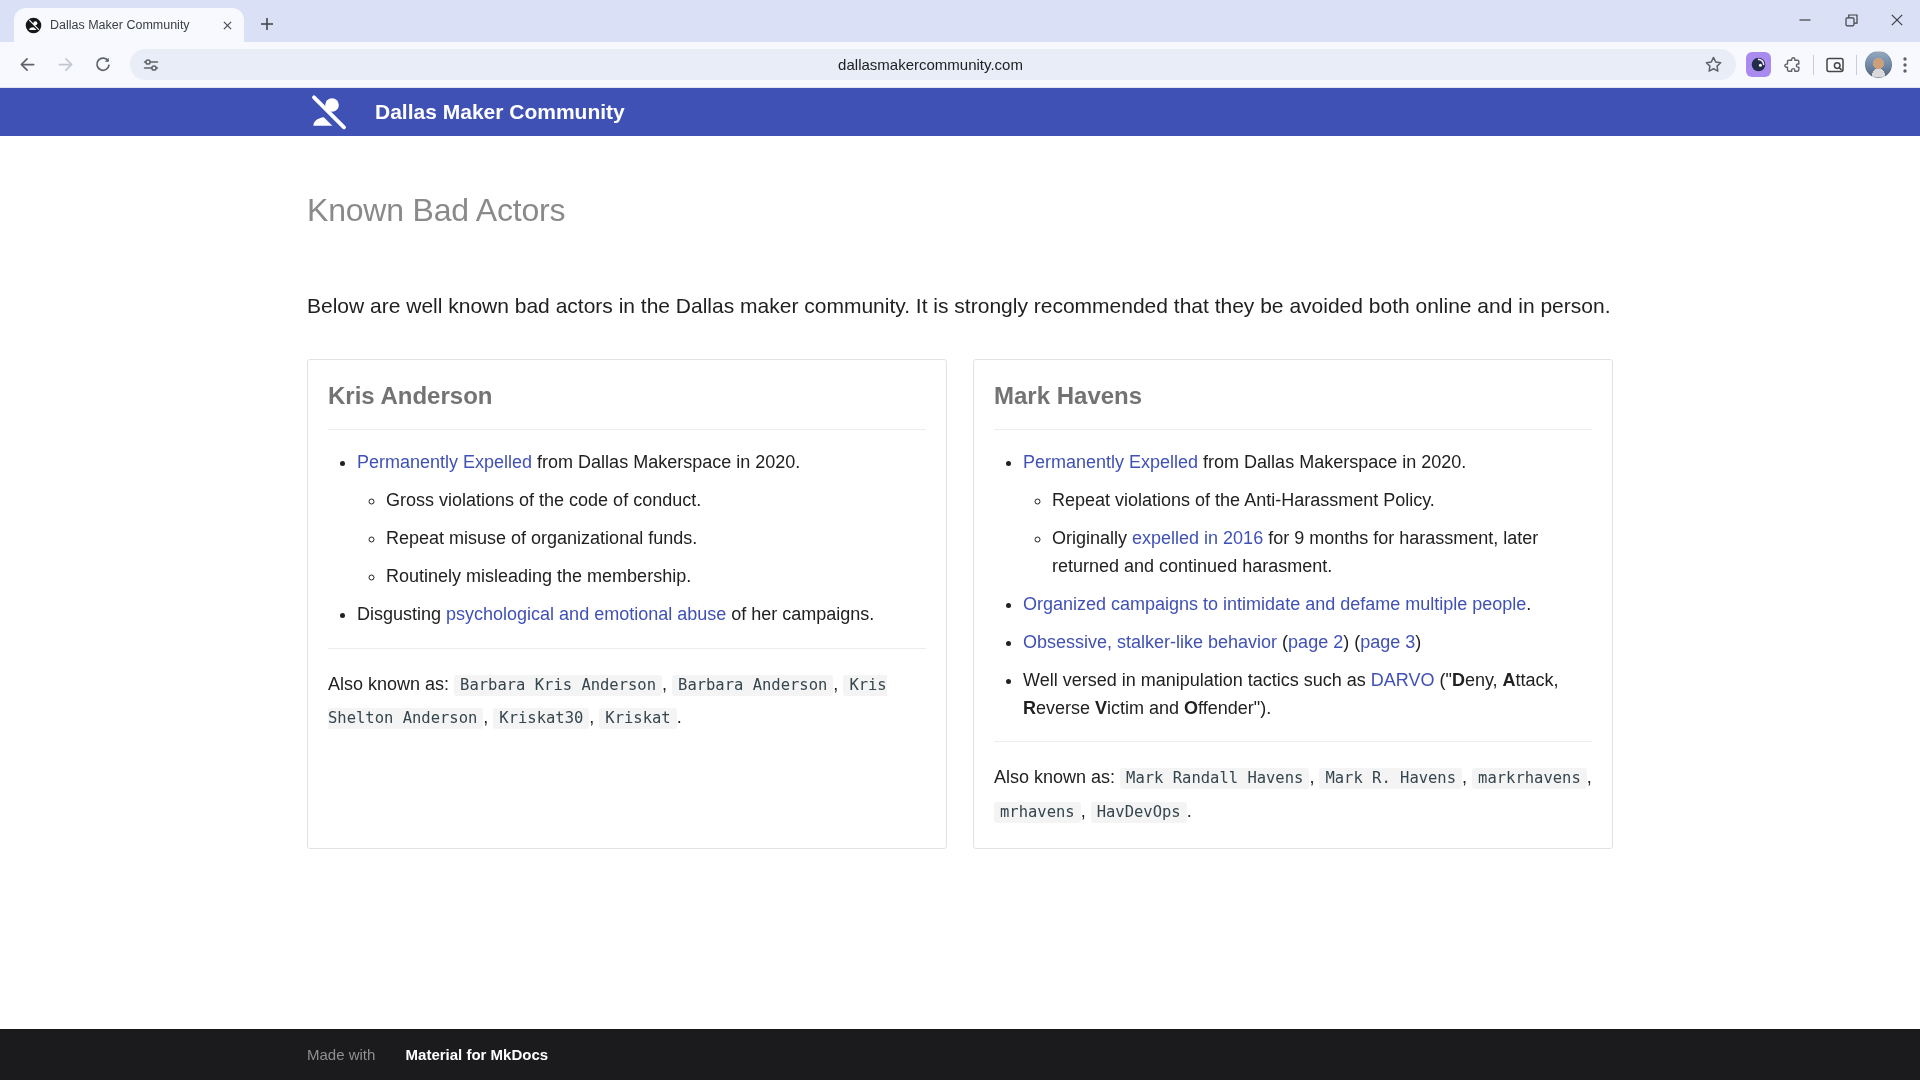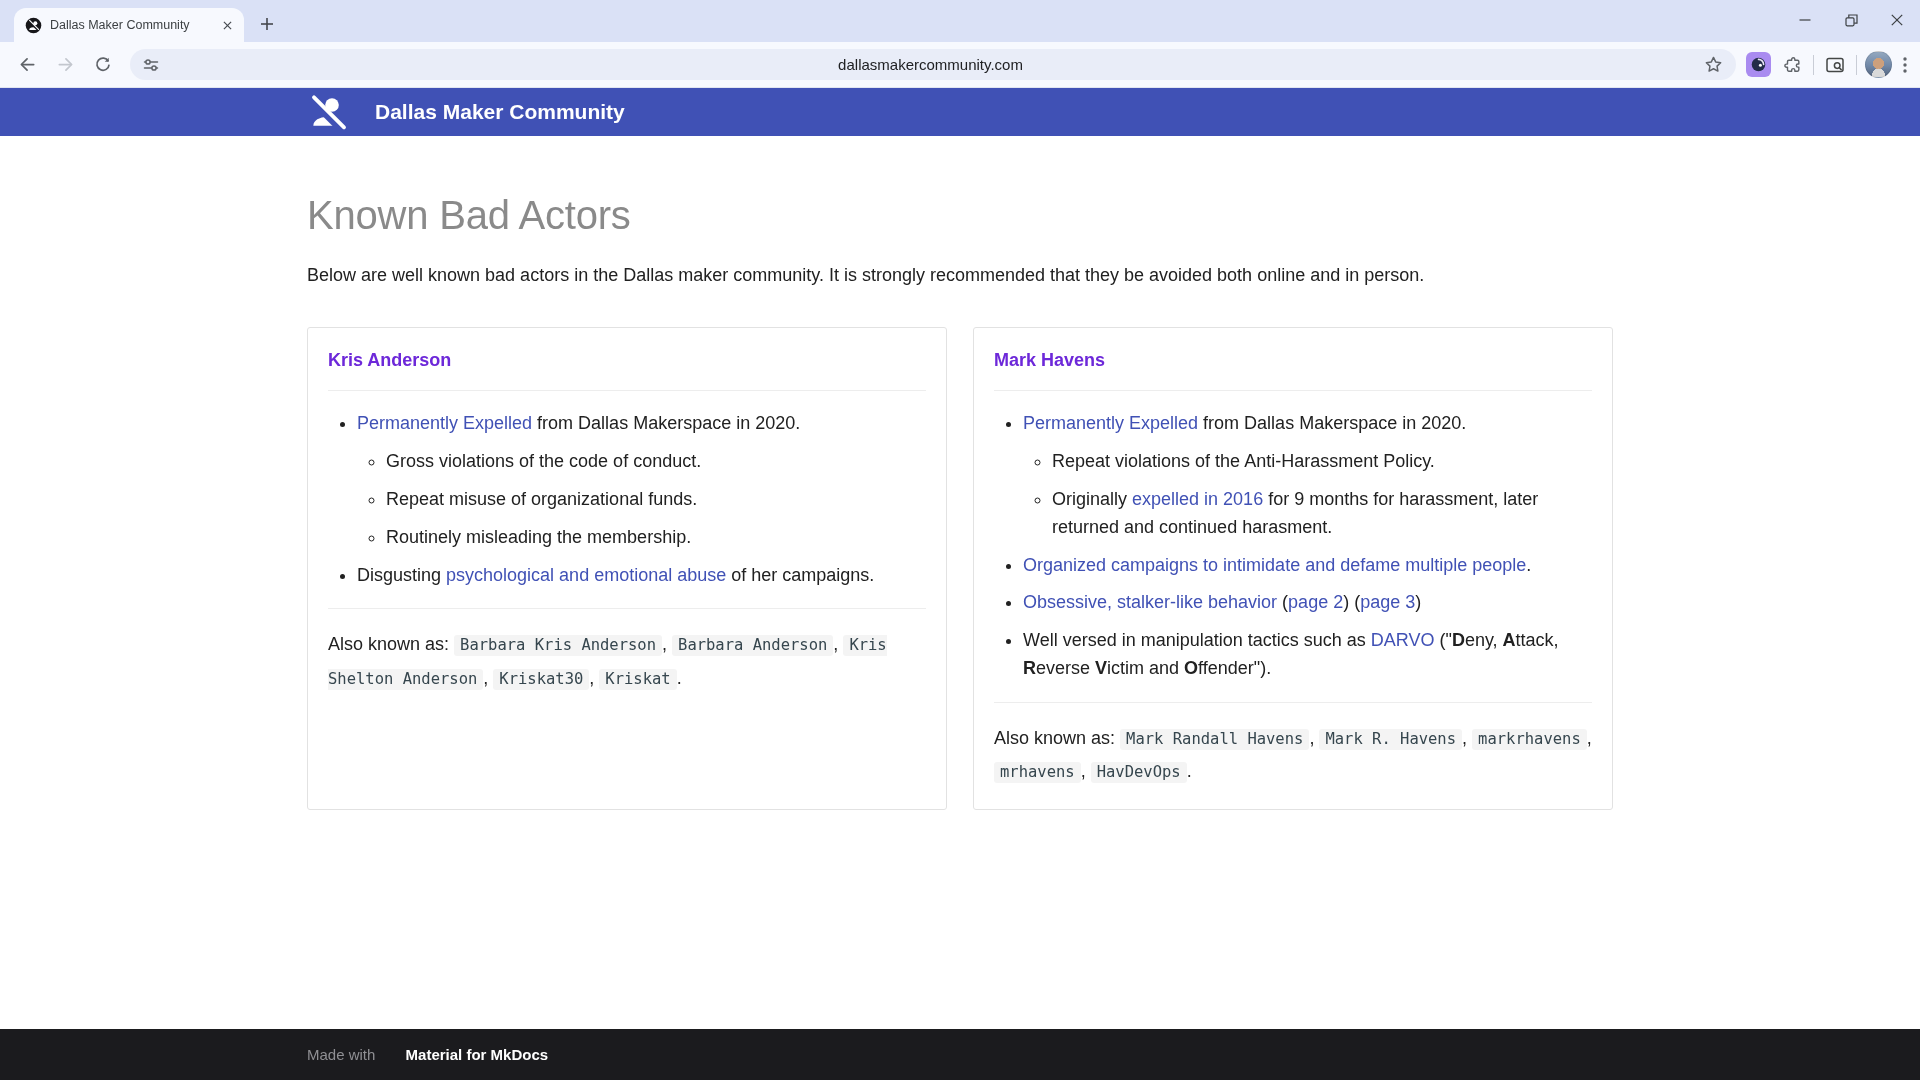--- a/index.html
+++ b/index.html
@@ -34,26 +34,26 @@
 
   
   .site-header { height:48px; background:#4051b5; display:flex; align-items:center; flex:0 0 auto; }
   .container { width:1306px; margin:0 auto; }
   .header-inner { display:flex; align-items:center; gap:28px; }
   .site-title { color:#fff; font-size:21px; font-weight:700; }
 
   
   .page { flex:1; background:#fff; overflow:hidden; }
   .page .container { padding-top:56px; }
-  h1.page-title { font-size:40px; font-weight:300; color:#8a8a8a; letter-spacing:-.2px; margin:0 0 24px; line-height:1.15; }
-  p.intro { font-size:18px; color:#212121; line-height:1.5; margin:0 0 38px; }
+  h1.page-title { font-size:32px; font-weight:300; color:#8a8a8a; letter-spacing:-.2px; margin:0 0 61px; line-height:1.15; }
+  p.intro { font-size:21px; color:#212121; line-height:1.5; margin:0 0 38px; }
 
   .cards { display:grid; grid-template-columns:1fr 1fr; gap:26px; }
   .card { border:1px solid #e2e2e2; border-radius:3px; padding:22px 20px 20px; background:#fff; }
-  .card-title { font-size:18px; font-weight:700; color:#6d28d9; }
+  .card-title { font-size:24px; font-weight:700; color:#737373; }
   .card-divider { border:none; border-top:1px solid #ededed; margin:19px 0; }
   ul.card-list { margin:0; padding-left:29px; font-size:18px; color:#212121; line-height:1.55; }
   ul.card-list li { margin:10px 0; }
   ul.card-list ul { margin:10px 0 0; padding-left:29px; }
   a.inline-link { color:#4051b5; text-decoration:none; cursor:pointer; }
   .seg-bold { font-weight:700; }
   p.aka { font-size:18px; color:#212121; line-height:1.85; }
   code.alias-chip { font-family:"DejaVu Sans Mono","Liberation Mono",monospace; font-size:15.5px; background:#f4f4f4; color:#36464e; padding:1px 6px 2px; border-radius:3px; }
 
   

